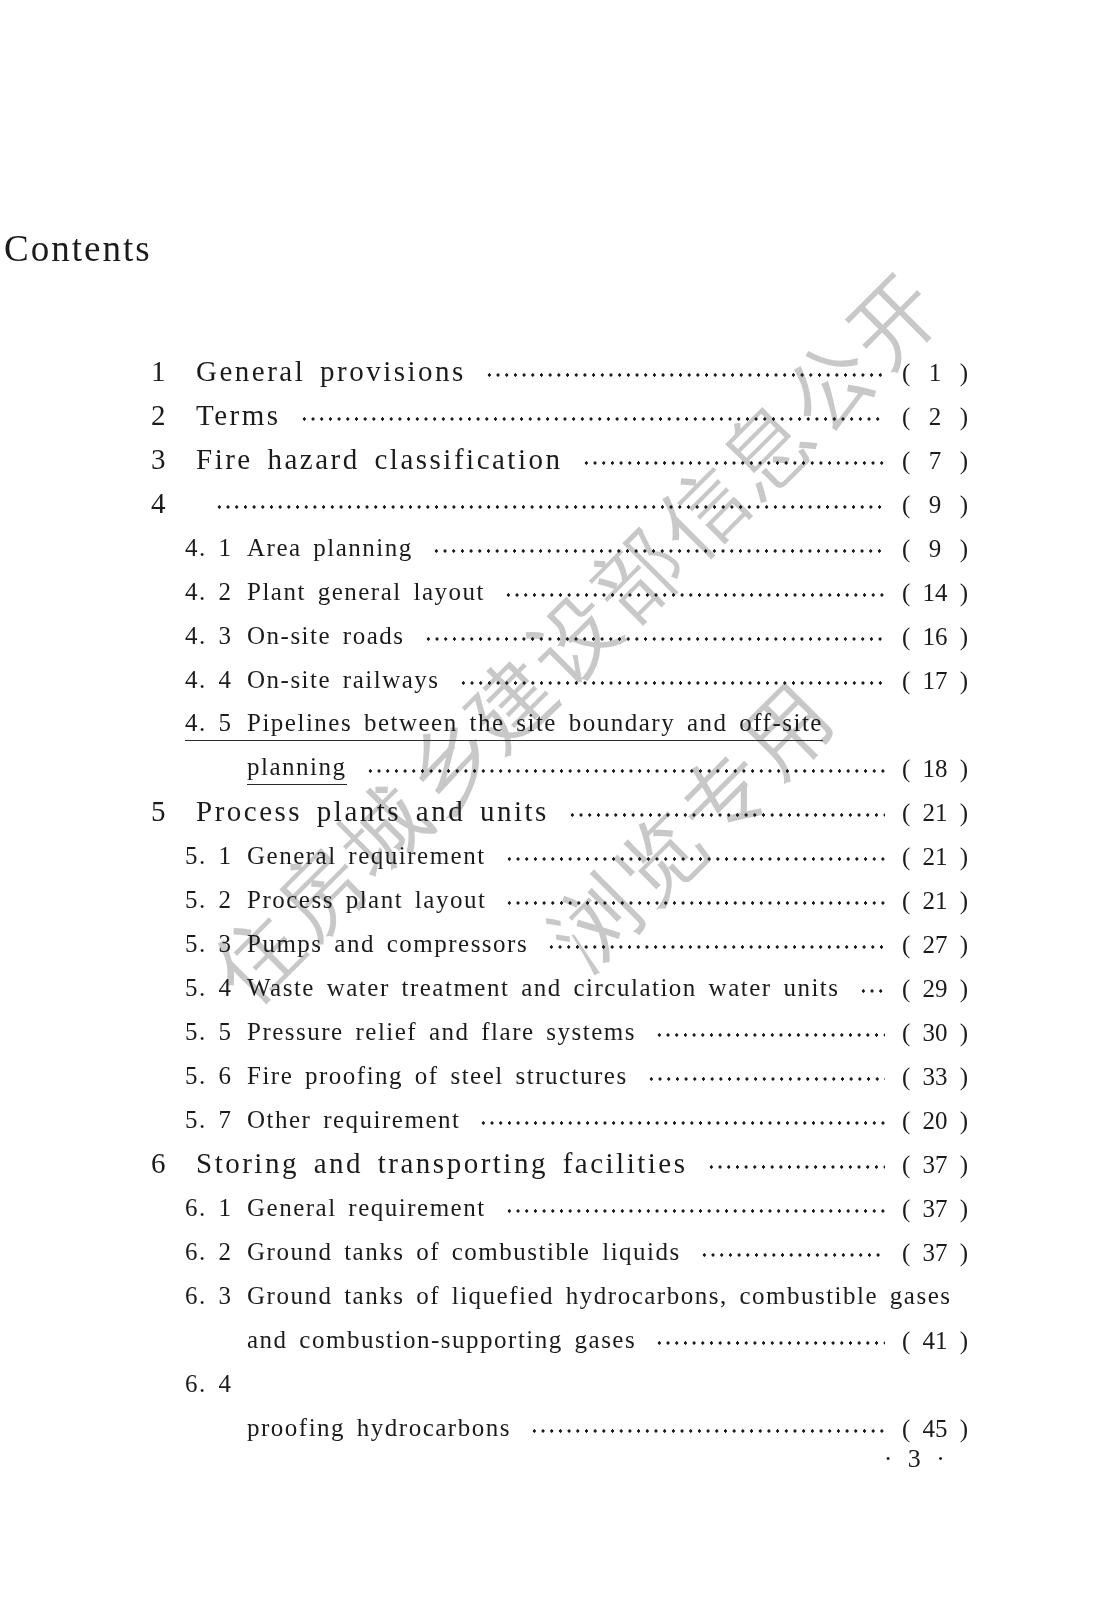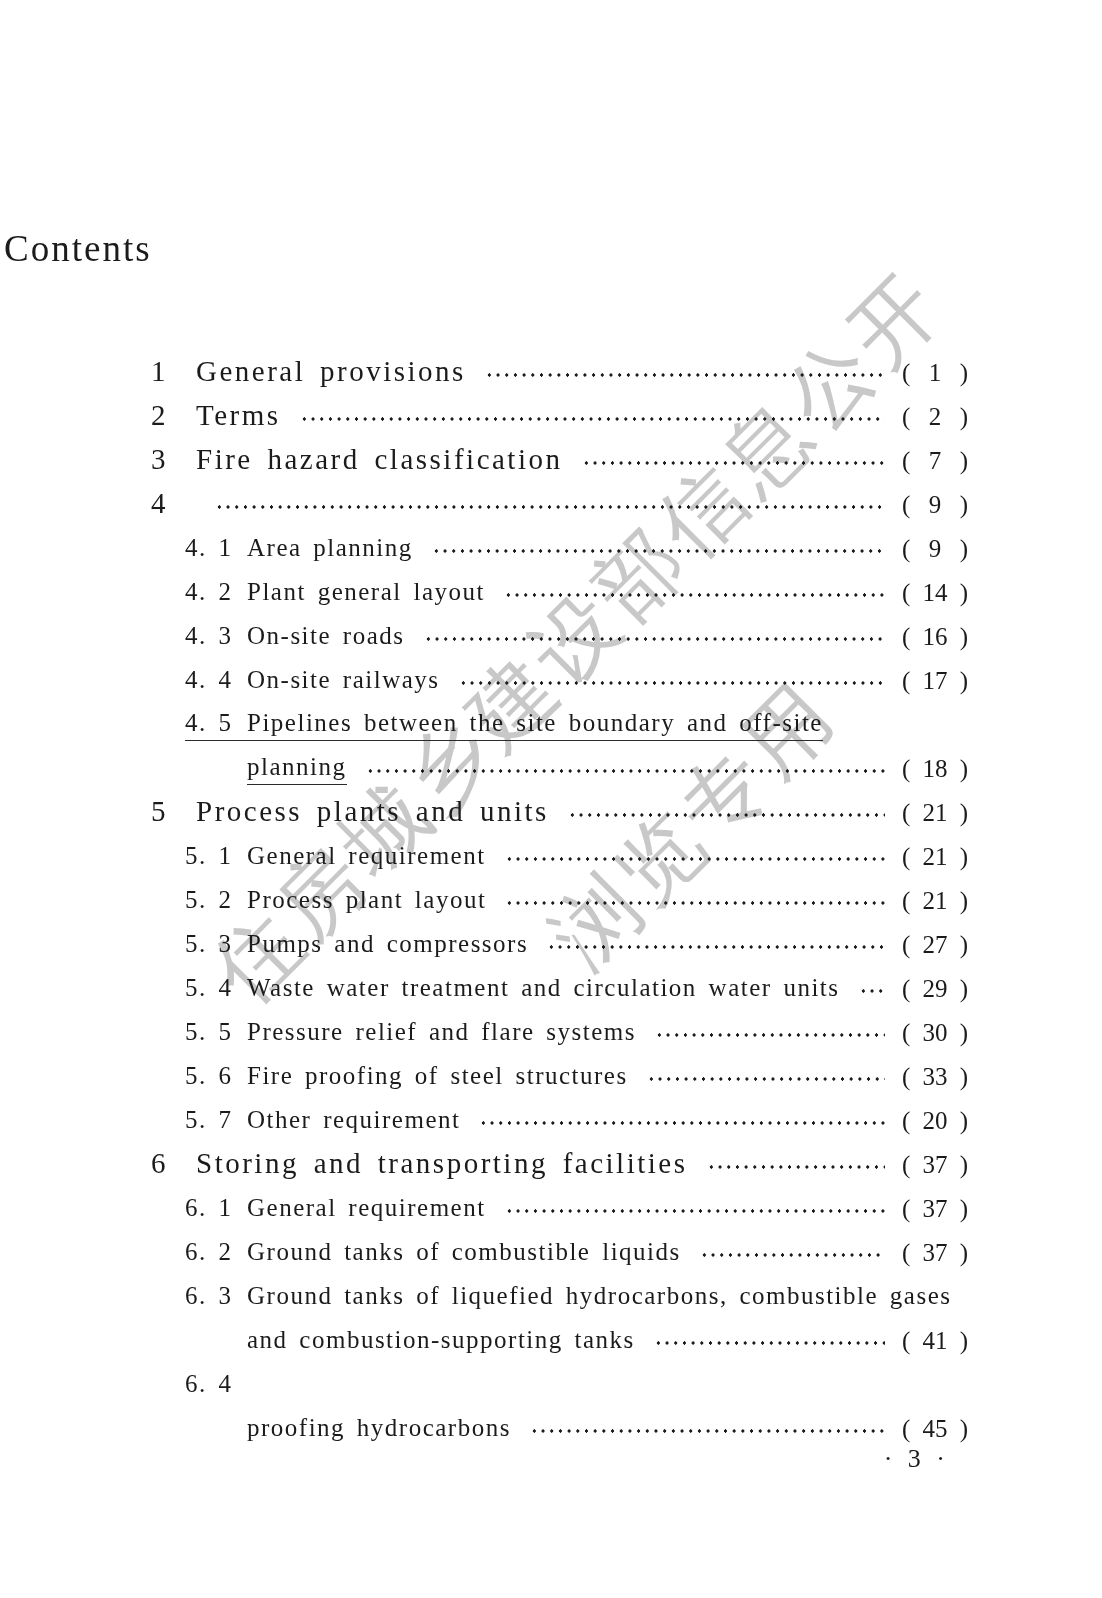--- a/index.html
+++ b/index.html
@@ -364,21 +364,21 @@
         </span>
       </div>
       <div class="toc-row lvl-2">
         <span class="entry-group">
           <span class="entry-num">6. 3</span>
           <span class="entry-title">Ground tanks of liquefied hydrocarbons, combustible gases</span>
         </span>
       </div>
       <div class="toc-row lvl-cont">
         <span class="entry-group">
-          <span class="entry-title">and combustion-supporting tanks</span>
+          <span class="entry-title">and combustion-supporting gases</span>
         </span>
         <span class="leader"></span>
         <span class="page-label">
           <span>(</span>
           <span>41</span>
           <span>)</span>
         </span>
       </div>
       <div class="toc-row lvl-2">
         <span class="entry-group">

